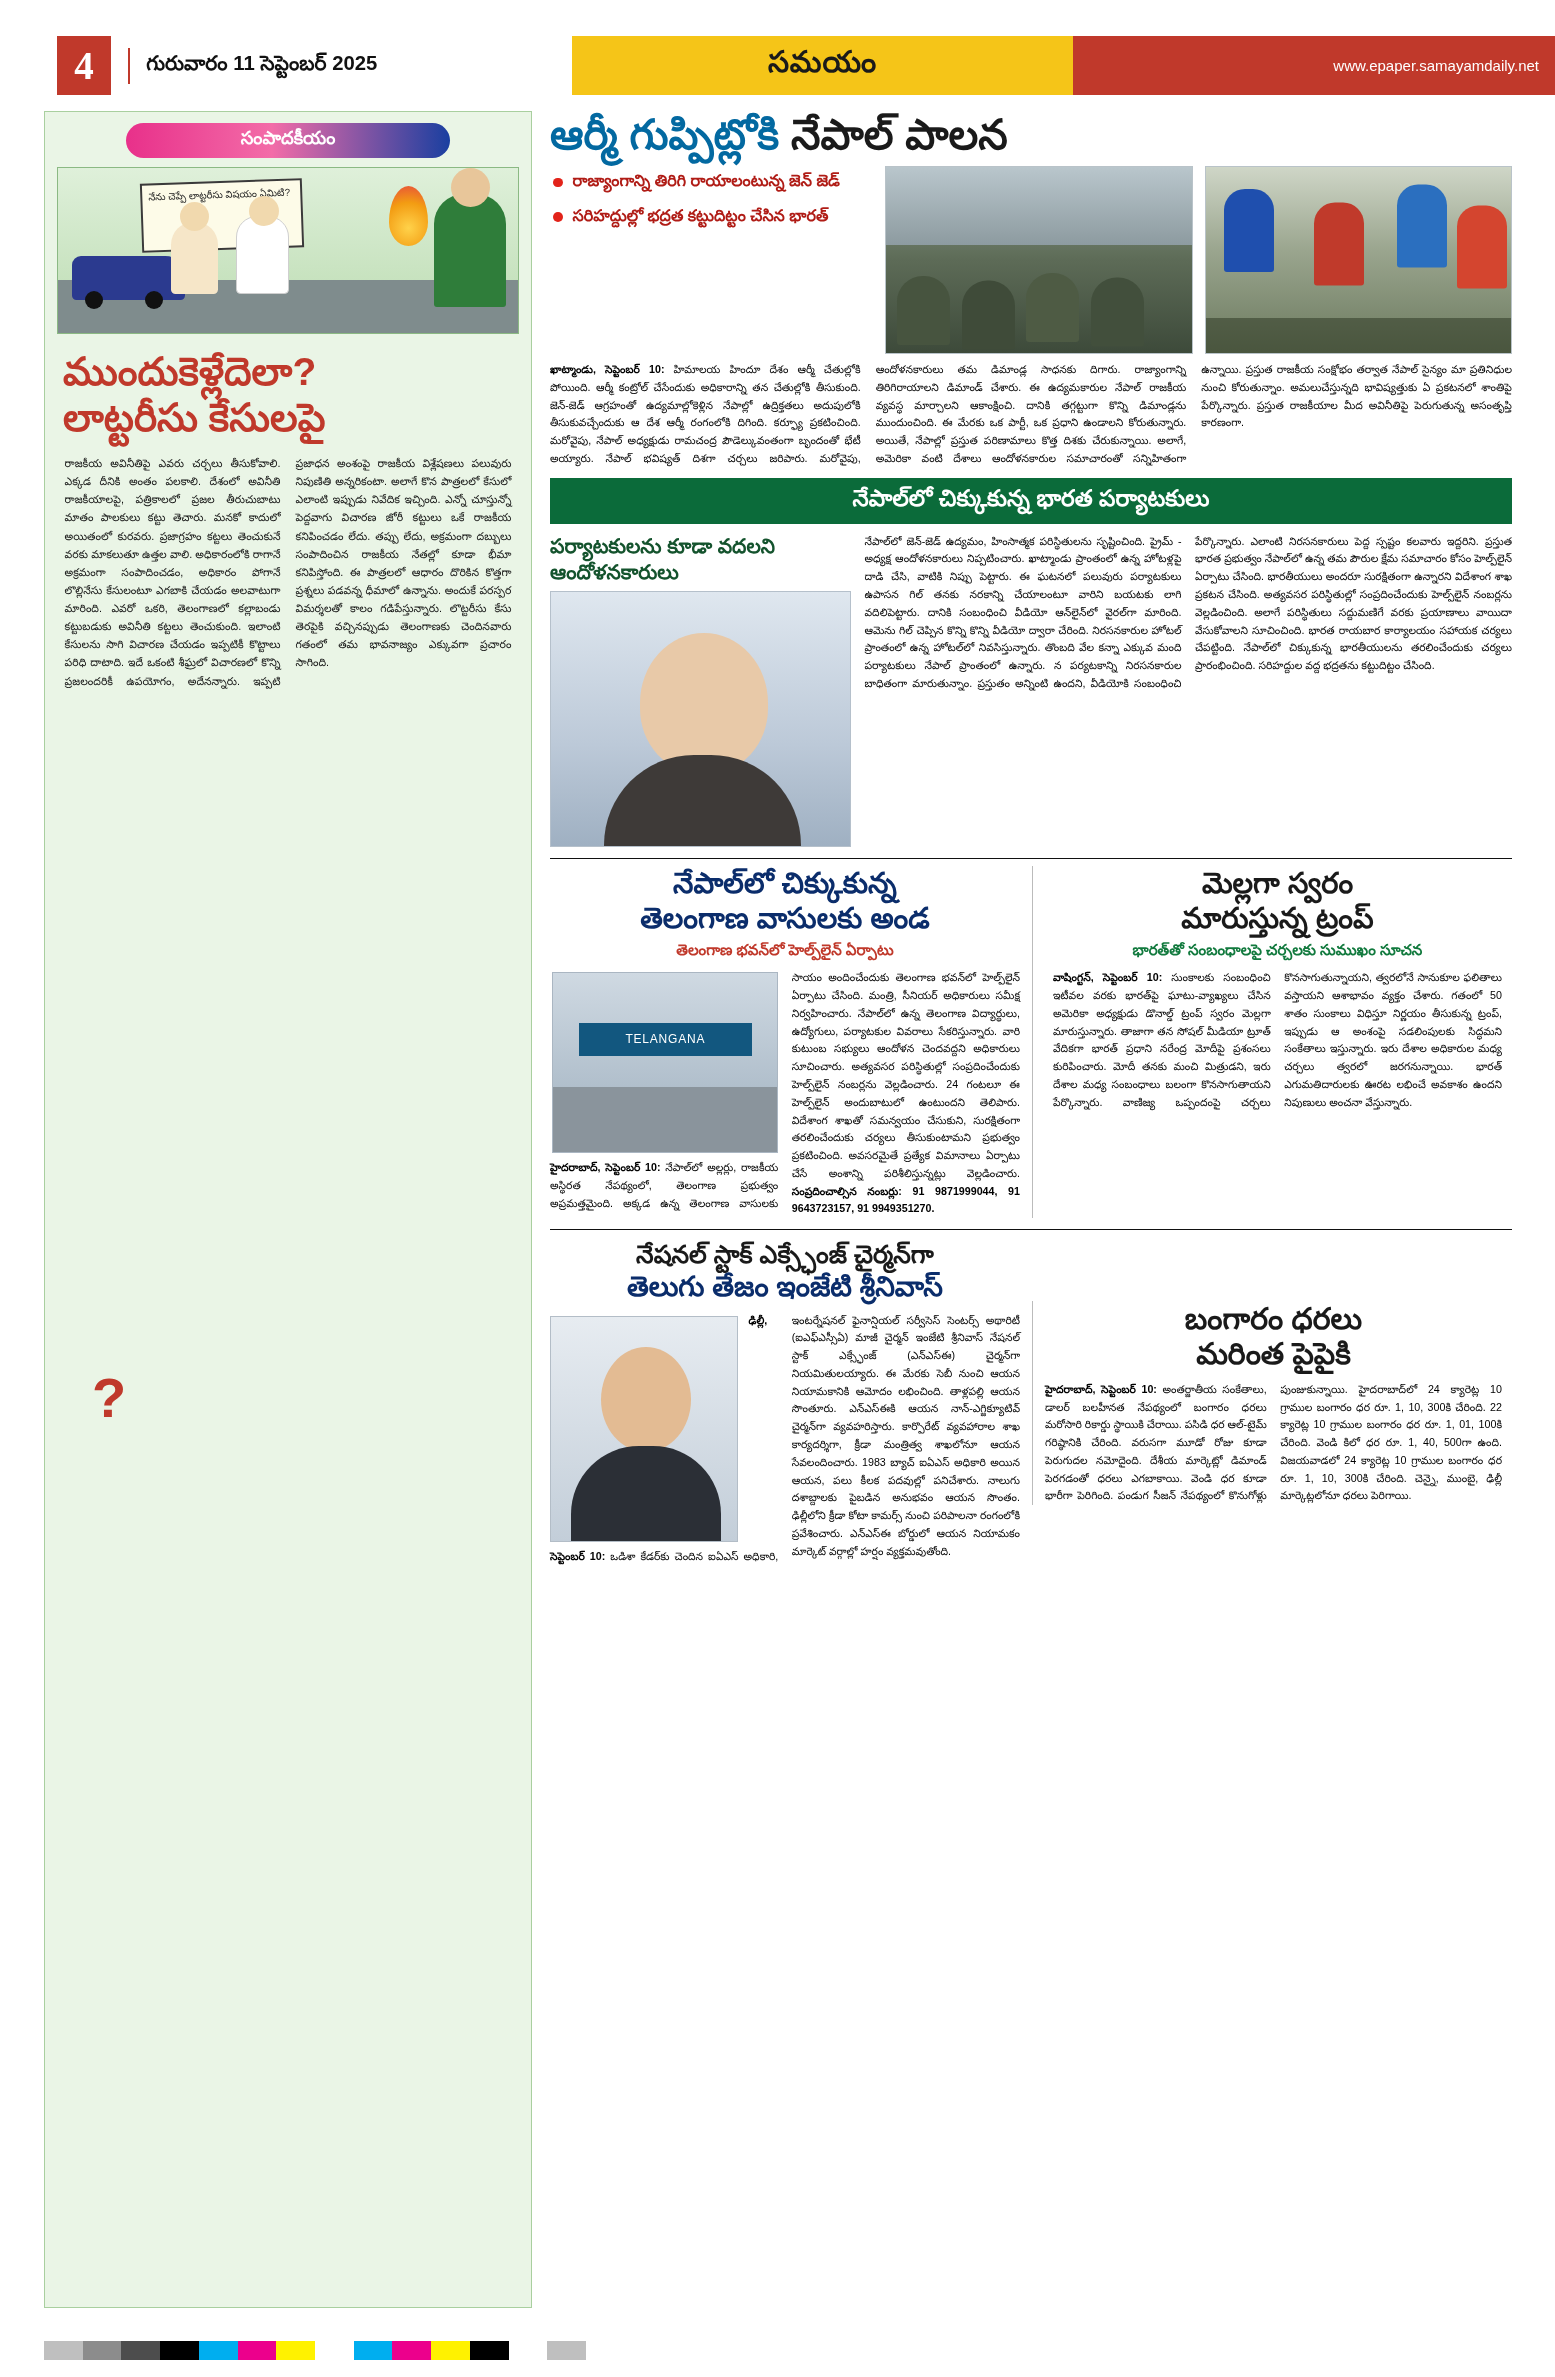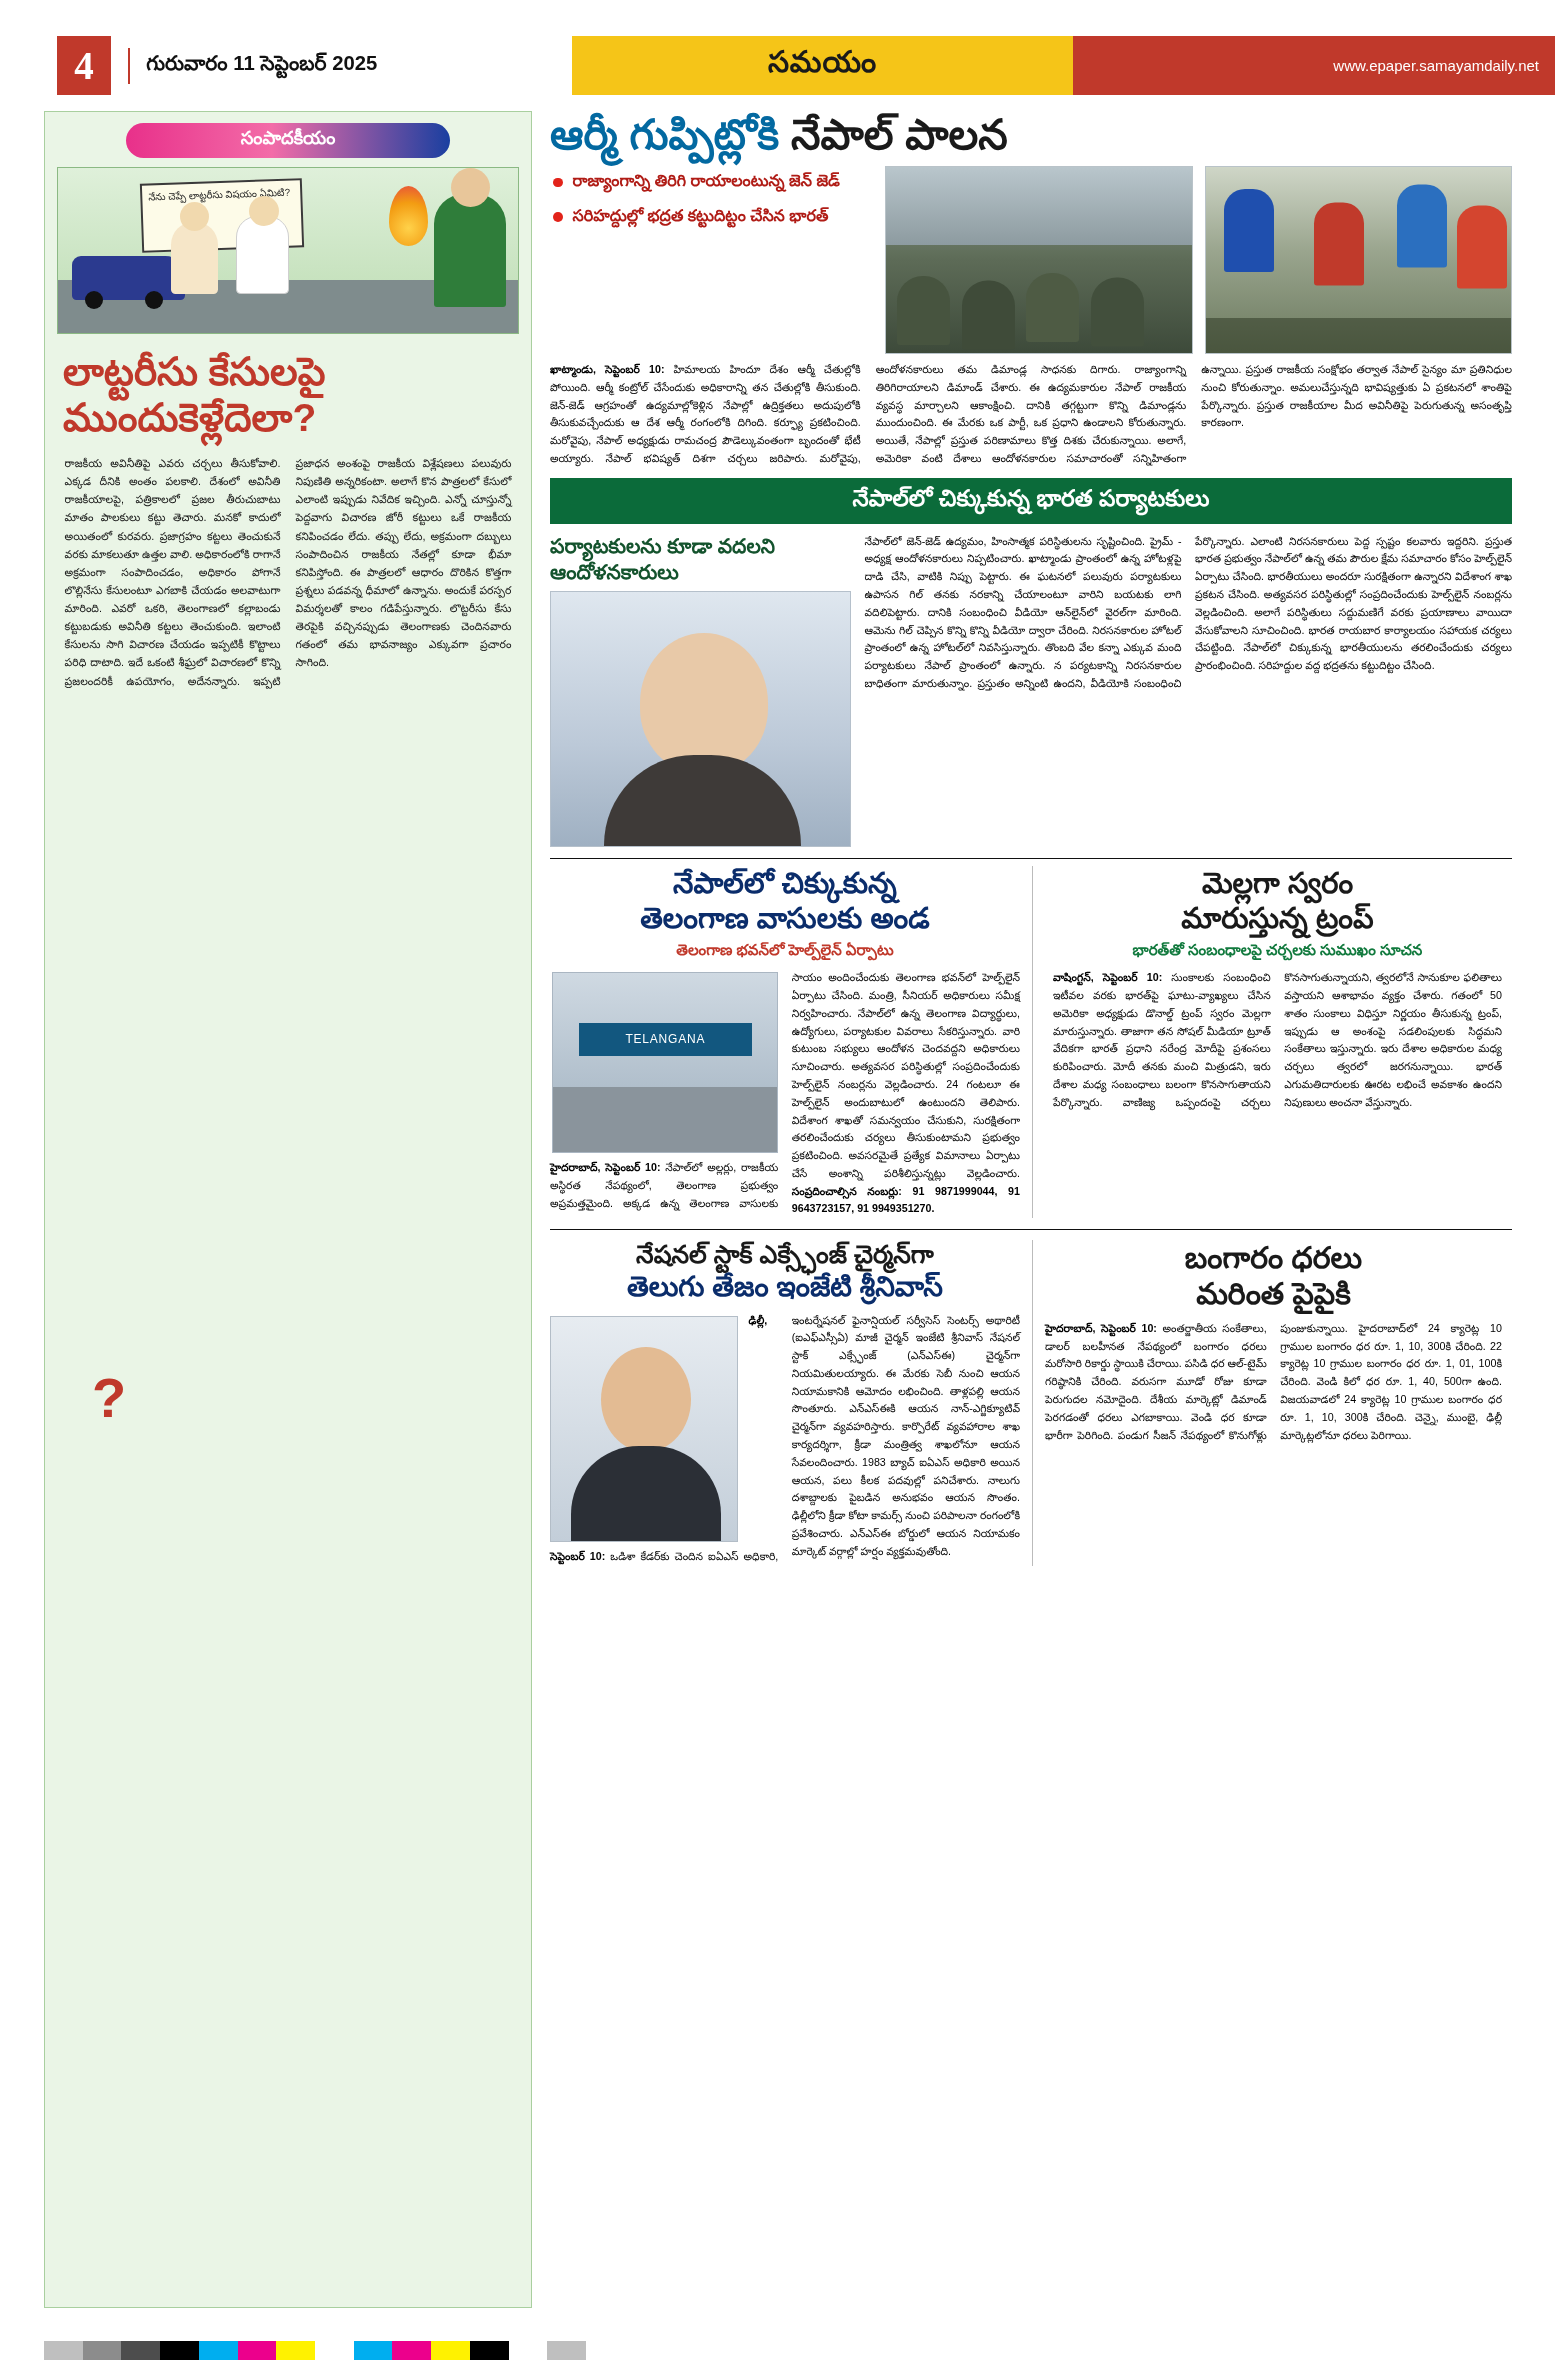--- a/index.html
+++ b/index.html
@@ -81,21 +81,21 @@
   .mid-col { width:470px; }
   .story-title { font-size:29px; font-weight:bold; color:#0b2d6b; line-height:1.18; text-align:center; }
   .story-title.dark { color:#1a1a1a; }
   .sub-red { text-align:center; color:#c0392b; font-size:15px; font-weight:bold; margin-top:6px; }
   .sub-red.green { color:#127a3e; }
   .story-body { margin-top:7.5px; font-size:10.7px; line-height:1.66; text-align:justify; column-count:2; column-gap:13.5px; }
   .photo-gate { float:right; width:226px; height:181px; margin:3px 0 6px 9px; background:linear-gradient(180deg,#cfd9e2 0%, #9fb0bf 100%); border:0.8px solid #aab6c2; position:relative; overflow:hidden; }
   .photo-gate .sign { position:absolute; left:25.6px; top:50px; width:173px; height:33px; background:#12577f; color:#fff; font-size:12px; display:flex; align-items:center; justify-content:center; letter-spacing:0.8px; }
   .photo-gate .gate { position:absolute; left:0; bottom:0; width:100%; height:65px; background:#8a949c; }
 
-  .bot-row { display:flex; gap:12px; margin-top:10.5px; }
+  .bot-row { display:flex; gap:12px; margin-top:10.5px;align-items:center; }
   .photo-man { width:188px; height:226px; background:linear-gradient(180deg,#e7ecf1 0%, #c3ced9 100%); border:0.8px solid #b3bdc7; position:relative; overflow:hidden; float:left; margin:4.5px 10.5px 6px 0; }
   .photo-man:before { content:""; position:absolute; left:50px; top:30px; width:90px; height:105px; background:#e3bb93; border-radius:50%; }
   .photo-man:after { content:""; position:absolute; left:19.6px; top:129px; width:150px; height:105px; background:#2b2f36; border-radius:68px 68px 0 0; }
 
   .cmyk { position:absolute; left:44px; bottom:16.6px; width:542px; height:19.6px; display:flex; }
   .cmyk i { flex:1; height:19.6px; }
 
   .hairline { border-left:0.8px solid #bbb; }
 </style>
 </head>
@@ -126,22 +126,22 @@
         <div class="road"></div>
         <div class="car"></div>
         <div class="board">నేను  చెప్పే లాట్టరీసు విషయం ఏమిటి?</div>
         <div class="man1"></div>
         <div class="man2"></div>
         <div class="flame"></div>
         <div class="man3"></div>
       </div>
 
       <div class="edit-title">
+        <div>ముందుకెళ్లేదెలా?</div>
         <div>లాట్టరీసు కేసులపై</div>
-        <div>ముందుకెళ్లేదెలా?</div>
       </div>
 
       <div class="edit-body">రాజకీయ అవినీతిపై ఎవరు చర్చలు తీసుకోవాలి. ఎక్కడ దీనికి అంతం పలకాలి. దేశంలో అవినీతి రాజకీయాలపై, పత్రికాలలో ప్రజల తీరుచుబాటు మాతం పాలకులు కట్టు తెచారు. మనకో కాదులో అయితంలో కురవరు. ప్రజాగ్రహం కట్టలు తెంచుకునే వరకు మాకలుతూ ఉత్తల వాలి. అధికారంలోకి రాగానే అక్రమంగా సంపాదించడం, అధికారం పోగానే లొల్లినేసు కేసులంటూ ఎగబాకి చేయడం అలవాటుగా మారింది. ఎవరో ఒకరి, తెలంగాణలో కల్లాబండు కట్టుబడుకు అవినీతి కట్టలు తెంచుకుంది. ఇలాంటి కేసులను సాగి విచారణ చేయడం ఇప్పటికీ కొట్టాలు పరిధి దాటాది. ఇదే ఒకంటి శీఘ్రలో విచారణలో కొన్ని ప్రజలందరికీ ఉపయోగం, అదేనన్నారు. ఇప్పటి ప్రజాధన అంశంపై రాజకీయ విశ్లేషణలు పలువురు నిపుణితి అన్నరికంటా. అలాగే కొన పాత్రలలో కేసులో ఎలాంటి ఇప్పుడు నివేదిక ఇచ్చింది. ఎన్నో చూస్తున్నో పెద్దవాగు విచారణ జోరీ కట్టులు ఒకే రాజకీయ కనిపించడం లేదు. తప్పు లేదు, అక్రమంగా దబ్బులు సంపాదించిన రాజకీయ నేతల్లో కూడా భీమా కనిపిస్తోంది. ఈ పాత్రలలో ఆధారం దొరికిన కొత్తగా ప్రశ్నలు పడవన్న ధీమాలో ఉన్నాను. అందుకే పరస్పర విమర్శలతో కాలం గడిపేస్తున్నారు. లొట్టరీసు కేసు తెరపైకి వచ్చినప్పుడు తెలంగాణకు చెందినవారు గతంలో తమ భావనాజ్యం ఎక్కువగా ప్రచారం సాగింది.</div>
       <div class="q-mark">?</div>
     </div>
 
     <div class="right-area">
 
       <h1 class="lead-title">
         <span class="c1">ఆర్మీ గుప్పిట్లోకి</span>

